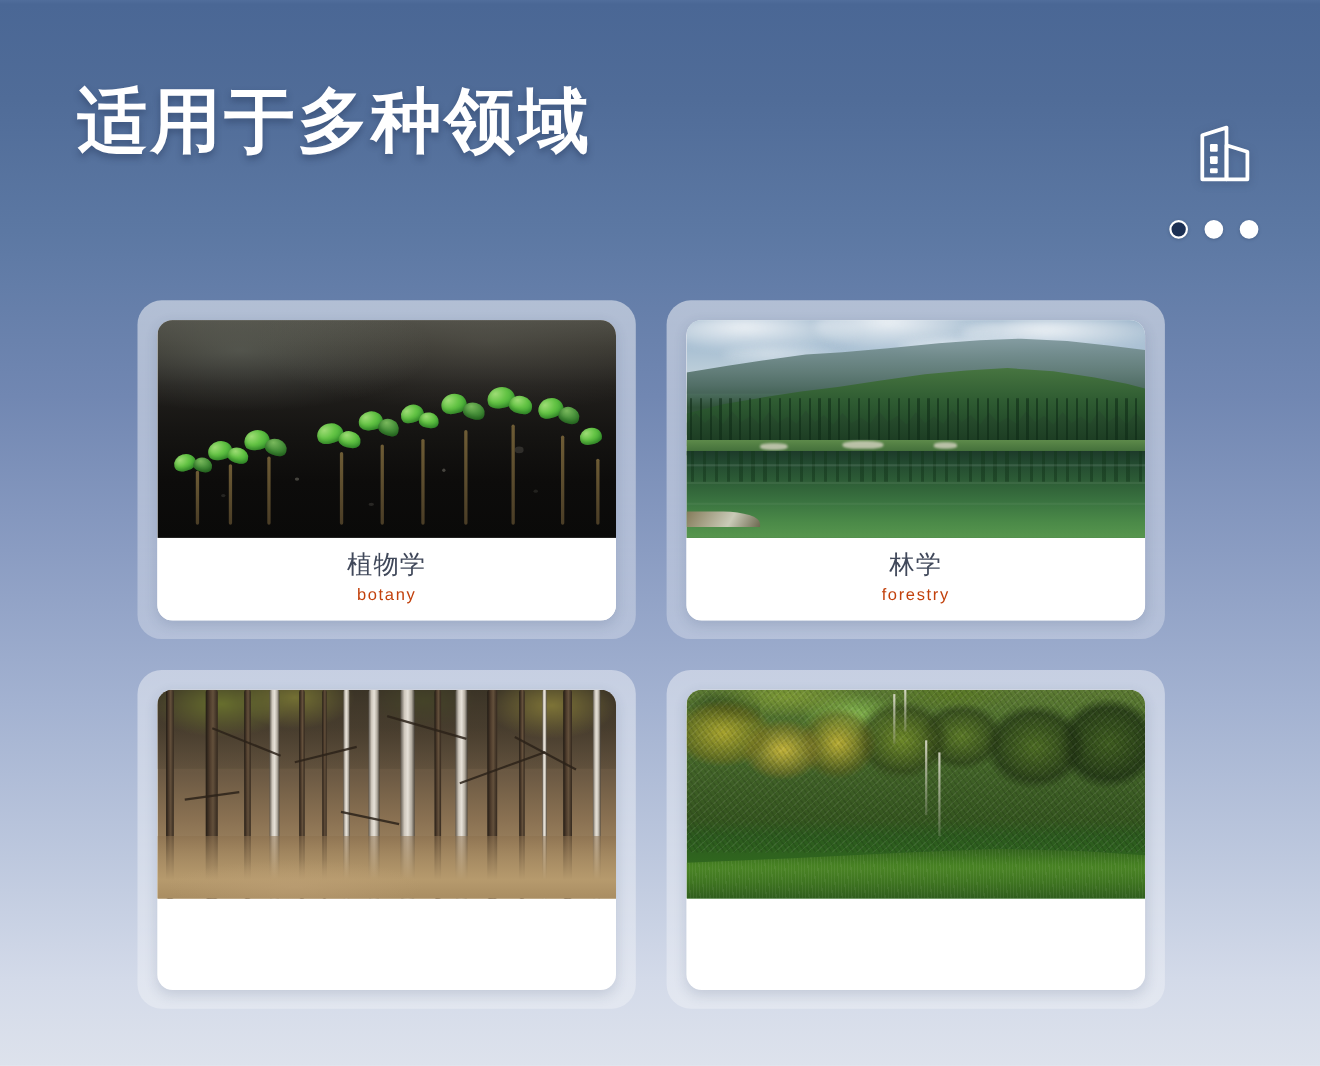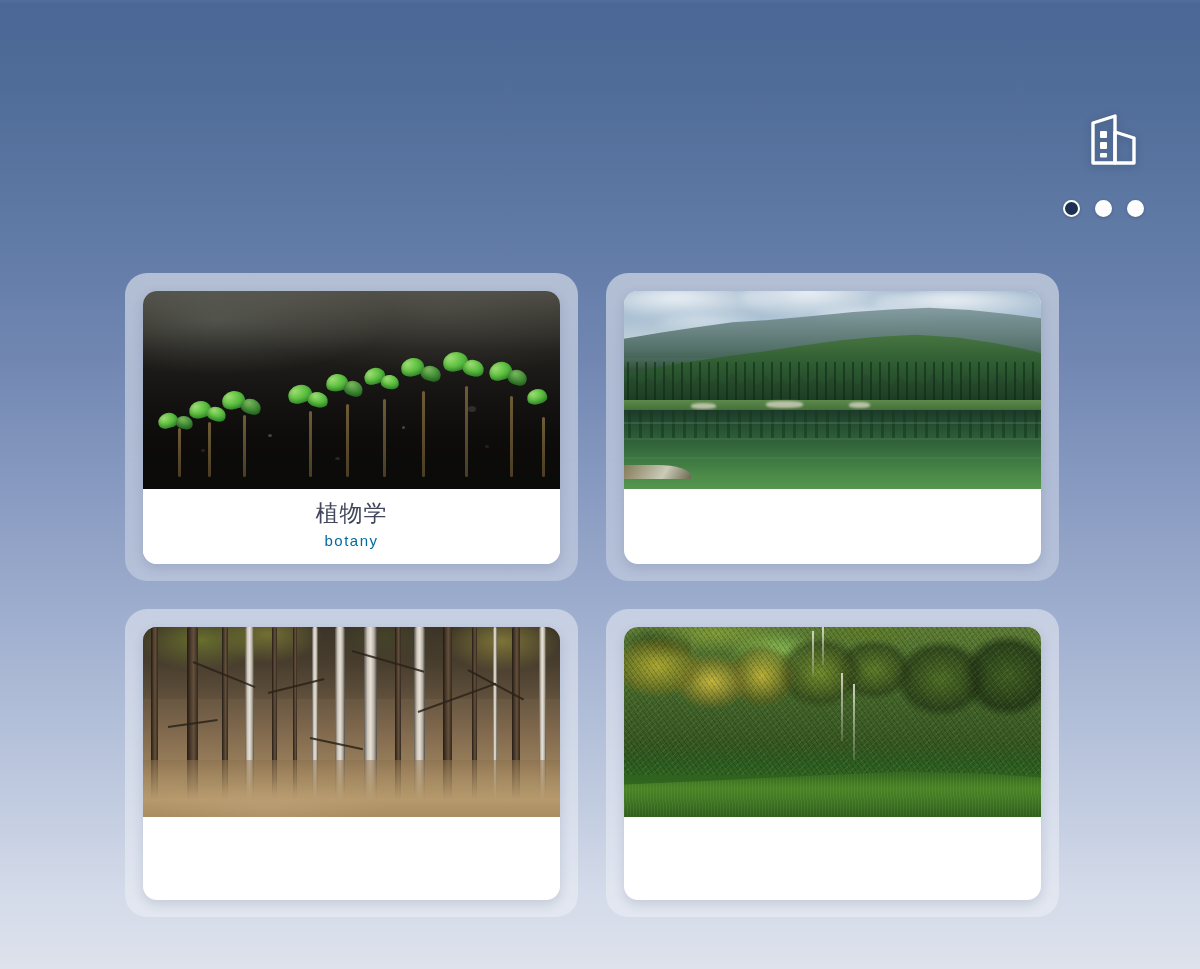--- a/index.html
+++ b/index.html
@@ -124,21 +124,21 @@
   }
   .cn{
     font-size:23px;
     color:#40485a;
     letter-spacing:.045em;
     line-height:1.25;
   }
   .en{
     margin-top:4px;
     font-size:15px;
-    color:#0369a1;
+    color:#c2410c;
     letter-spacing:.10em;
     line-height:1.2;
     text-align:right;
   }
 
   
 
   .art{ position:absolute; inset:0; }
 
   
@@ -344,20 +344,21 @@
       transparent 1px, transparent 3px);
     clip-path:polygon(0% 34%, 22% 26%, 46% 16%, 68% 8%, 86% 12%, 100% 20%, 100% 100%, 0% 100%);
   }
 </style>
 </head>
 <body>
 
 <div id="stage">
 
   <div id="header">
+    <div id="headline">适用于多种领域</div>
   </div>
 
   <div id="building-icon">
     <svg viewBox="0 0 64 64" aria-hidden="true">
       <g fill="none" stroke="#ffffff" stroke-width="3.4" stroke-linejoin="round" stroke-linecap="round">
         <path d="M11 53 L11 13 L33 6 L33 53 Z"></path>
         <path d="M33 22 L52 28 L52 53 L33 53 Z"></path>
       </g>
       <g fill="#ffffff">
         <rect x="18" y="21" width="7" height="7" rx="1"></rect>
@@ -463,20 +464,24 @@
           <div class="bank-rocks" style="left:16%;top:56.5%;width:6%;height:3%;"></div>
           <div class="bank-rocks" style="left:34%;top:55.5%;width:9%;height:3.5%;"></div>
           <div class="bank-rocks" style="left:54%;top:56%;width:5%;height:3%;"></div>
           <div class="water"></div>
           <div class="reflect"></div>
           <div class="ripple" style="top:66%;"></div>
           <div class="ripple" style="top:74%;opacity:.6;"></div>
           <div class="ripple" style="top:84%;opacity:.45;"></div>
           <div class="boat"></div>
         </div>
+        <div class="caption">
+          <div class="cn">林学</div>
+          <div class="en">forestry</div>
+        </div>
       </div>
     </div>
 
     <div class="card-frame r2">
       <div class="card">
         <div class="thumb">
           <div class="art art-dendro"></div>
           <div class="canopy"></div>
 
           <div class="trunk dark" style="left:2%;width:7px;"></div>

